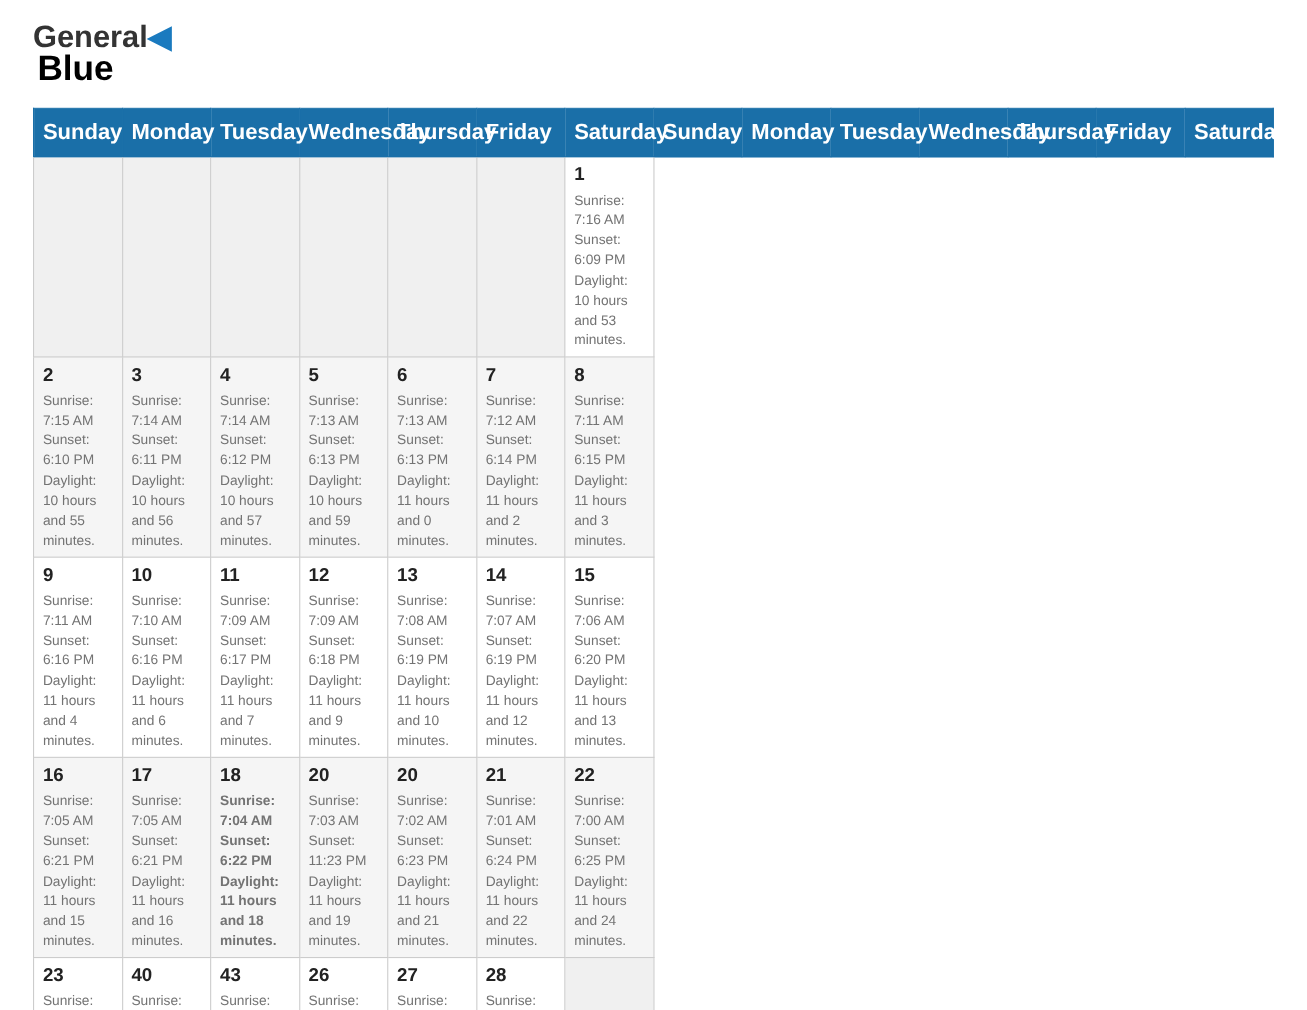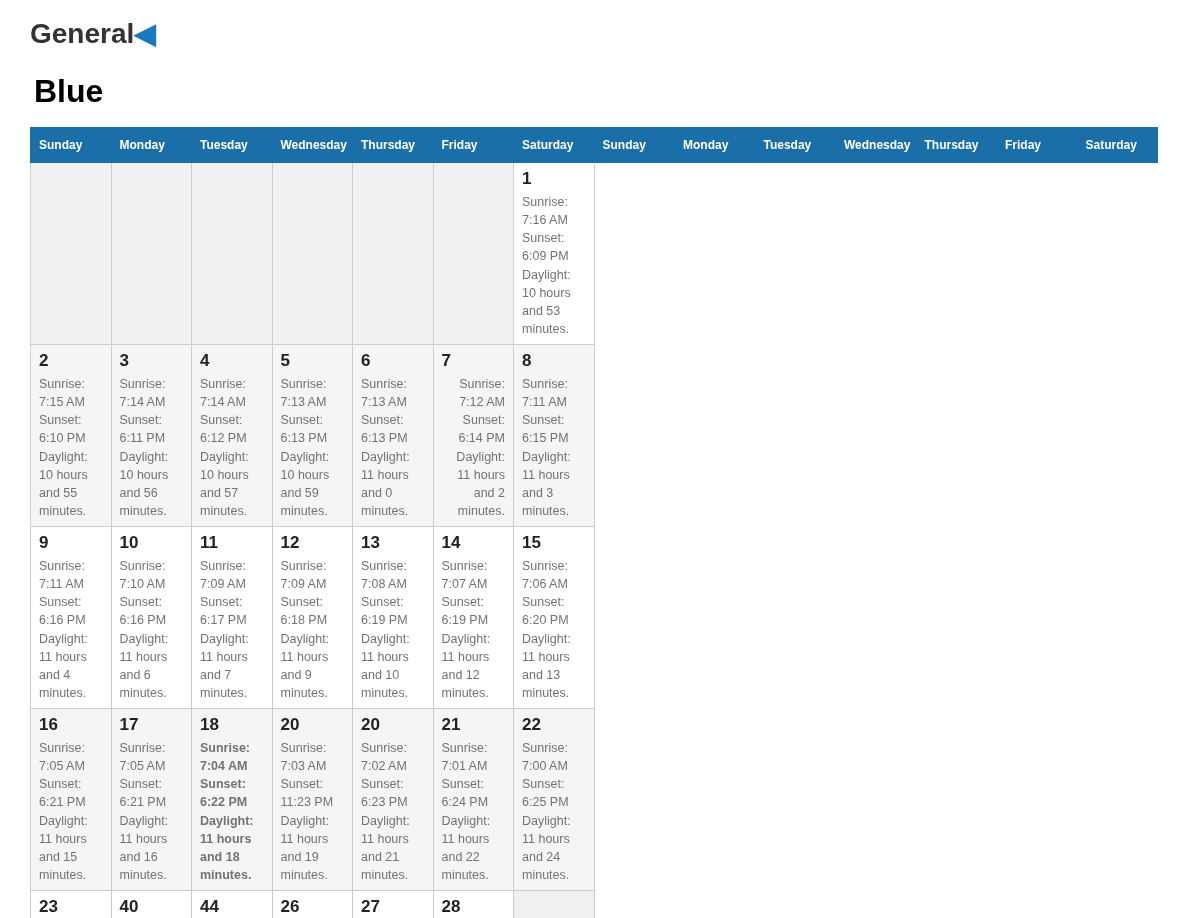--- a/index.html
+++ b/index.html
@@ -12,21 +12,20 @@
     .header {
       display: flex;
       justify-content: space-between;
       align-items: flex-start;
       margin-bottom: 20px;
     }
     .logo {
       display: flex;
       flex-direction: column;
       align-items: flex-start;
-      gap: 29px;
     }
     .logo-general {
       font-size: 28px;
       font-weight: bold;
       color: #333;
       line-height: 1;
     }
     .logo-general span {
       color: #1a7abf;
     }
@@ -53,21 +52,21 @@
       margin-top: 4px;
     }
     table {
       width: 100%;
       border-collapse: collapse;
       table-layout: fixed;
     }
     thead tr th {
       background: #1a6fa8;
       color: #fff;
-      font-size: 12px;
+      font-size: 20px;
       font-weight: bold;
       padding: 10px 8px;
       text-align: left;
       border: 1px solid #1a6fa8;
     }
     tbody tr td {
       vertical-align: top;
       border: 1px solid #ccc;
       padding: 6px 8px;
       height: 110px;
@@ -174,21 +173,21 @@
 Daylight: 10 hours and 59 minutes.</div>
         </td>
         <td>
           <div class="day-number">6</div>
           <div class="day-info" style="white-space: pre-line;">Sunrise: 7:13 AM
 Sunset: 6:13 PM
 Daylight: 11 hours and 0 minutes.</div>
         </td>
         <td>
           <div class="day-number">7</div>
-          <div class="day-info" style="white-space: pre-line; text-align: right;">Sunrise: 7:12 AM
+          <div class="day-info" style="white-space: pre-line;">Sunrise: 7:12 AM
 Sunset: 6:14 PM
 Daylight: 11 hours and 2 minutes.</div>
         </td>
         <td>
           <div class="day-number">8</div>
           <div class="day-info" style="white-space: pre-line;">Sunrise: 7:11 AM
 Sunset: 6:15 PM
 Daylight: 11 hours and 3 minutes.</div>
         </td>
       </tr>
@@ -287,21 +286,21 @@
 Sunset: 6:25 PM
 Daylight: 11 hours and 26 minutes.</div>
         </td>
         <td>
           <div class="day-number">40</div>
           <div class="day-info" style="white-space: pre-line;">Sunrise: 6:58 AM
 Sunset: 6:26 PM
 Daylight: 11 hours and 27 minutes.</div>
         </td>
         <td>
-          <div class="day-number">44</div>
+          <div class="day-number">43</div>
           <div class="day-info" style="white-space: pre-line;">Sunrise: 6:57 AM
 Sunset: 6:27 PM
 Daylight: 11 hours and 29 minutes.</div>
         </td>
         <td>
           <div class="day-number">26</div>
           <div class="day-info" style="white-space: pre-line;">Sunrise: 6:56 AM
 Sunset: 6:27 PM
 Daylight: 11 hours and 30 minutes.</div>
         </td>

